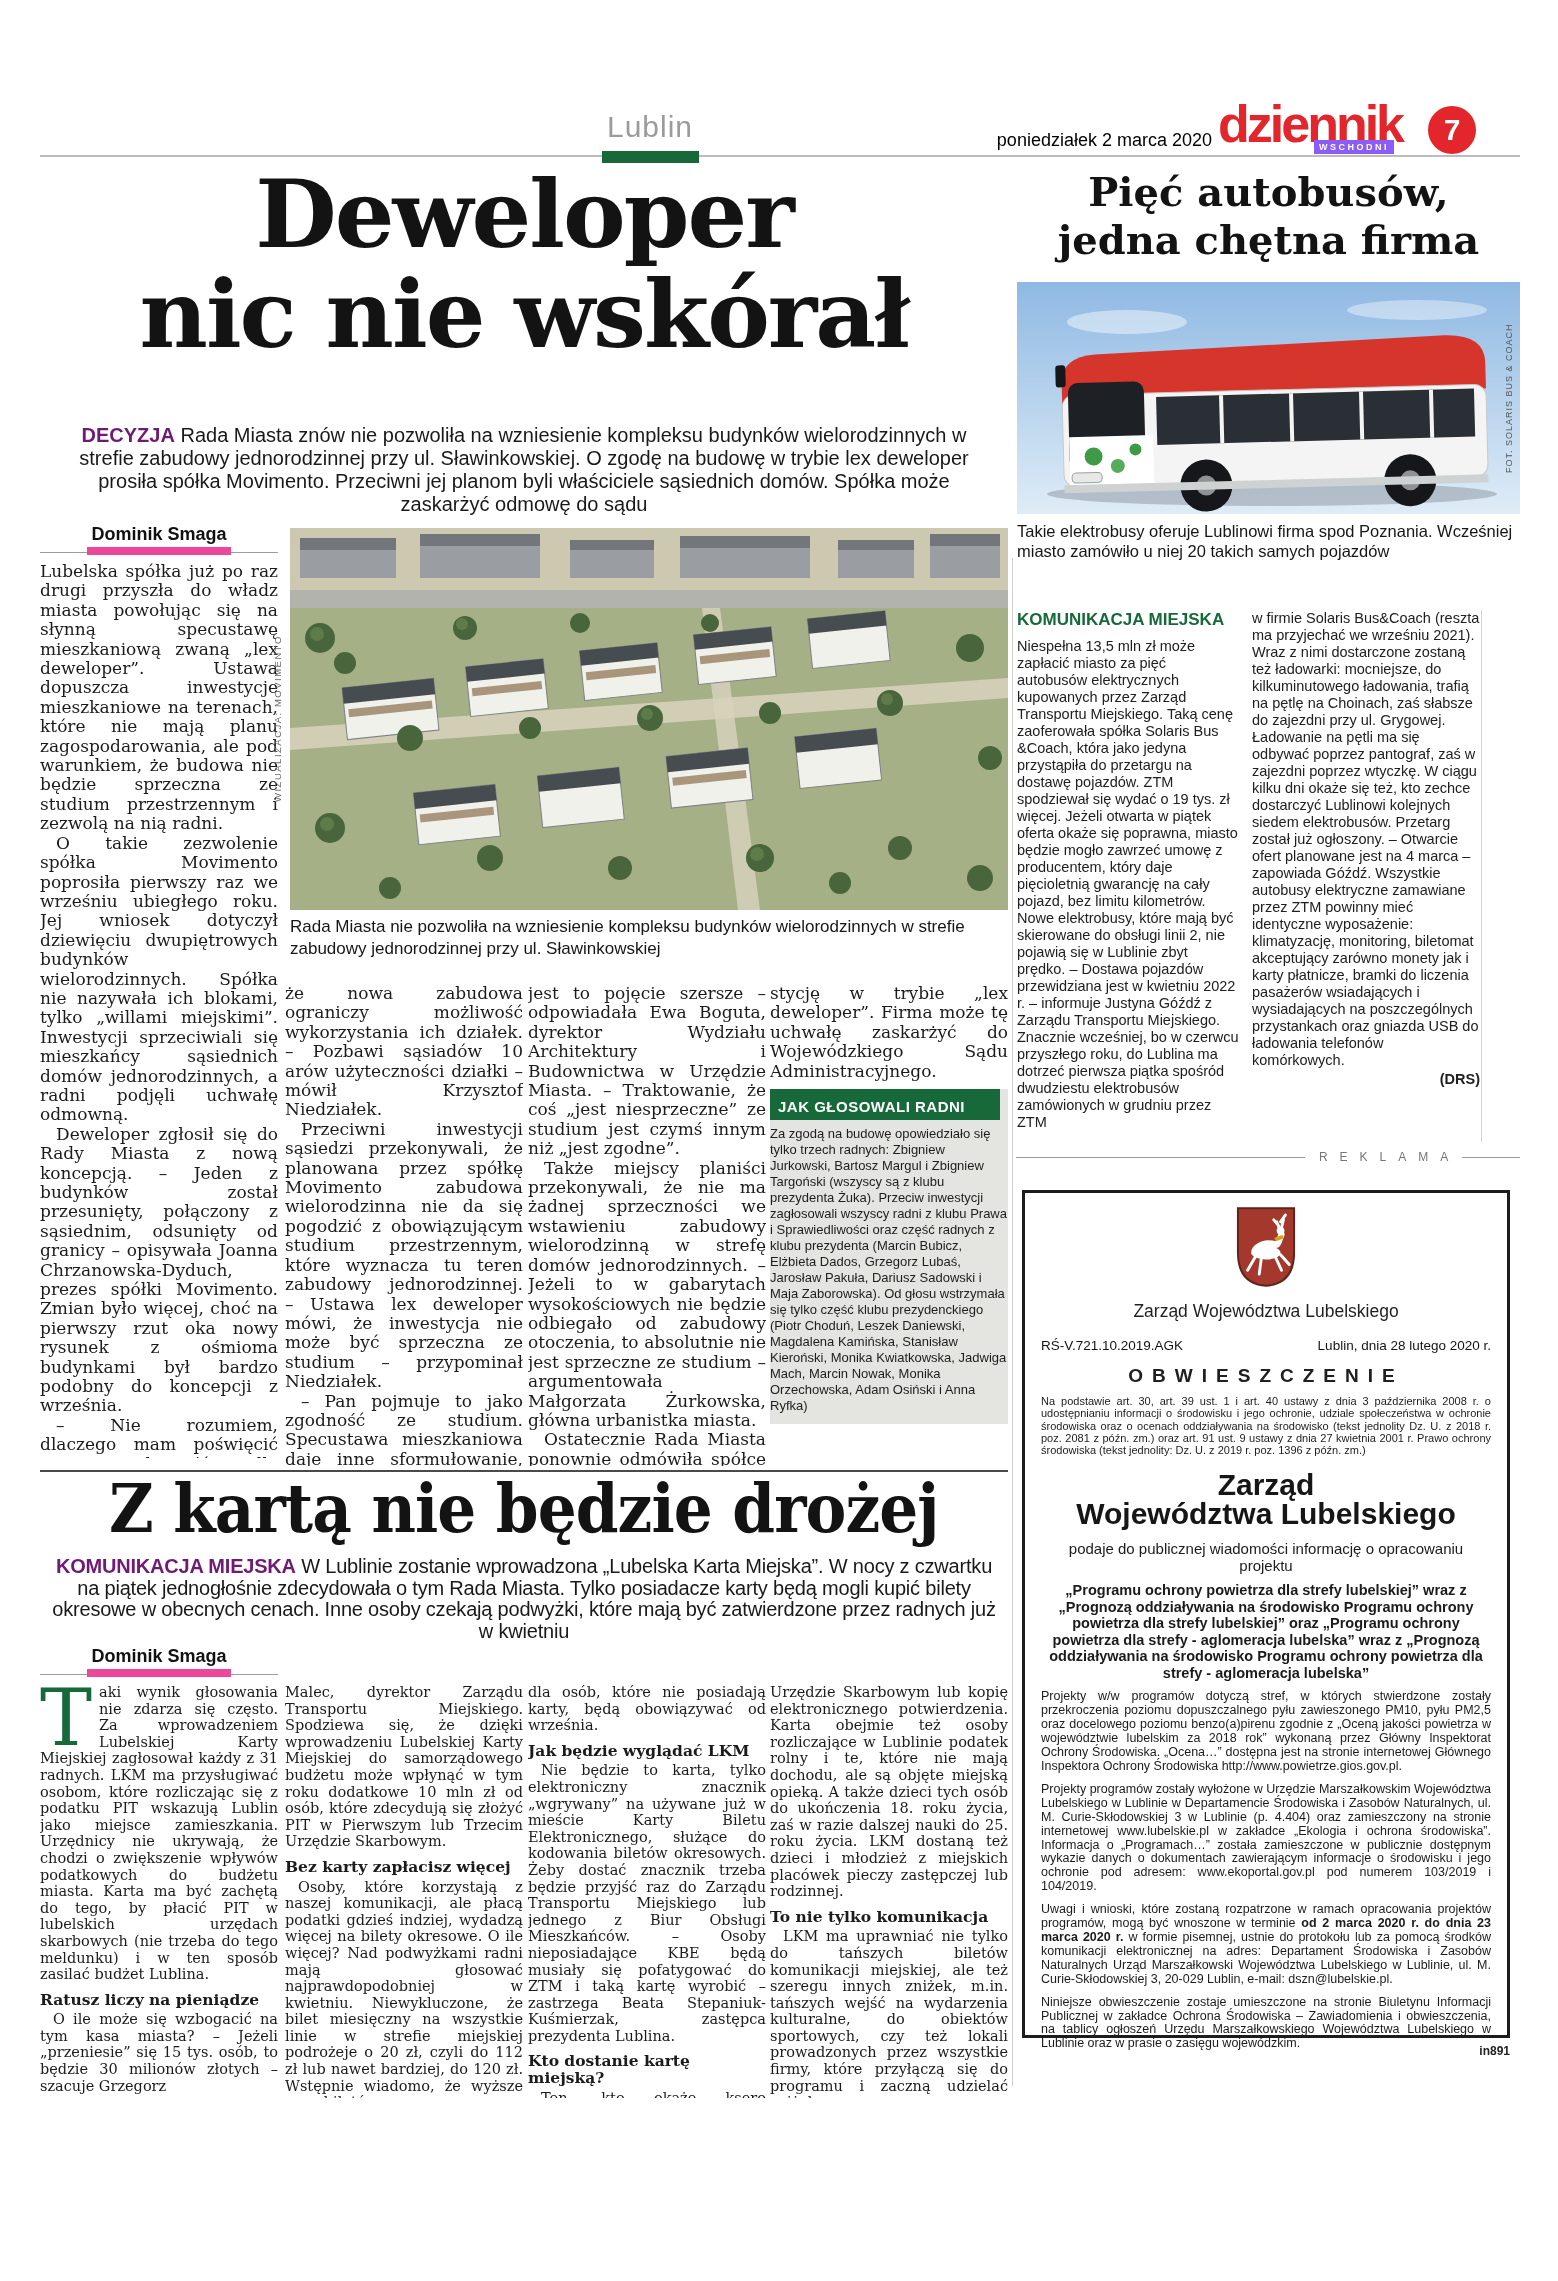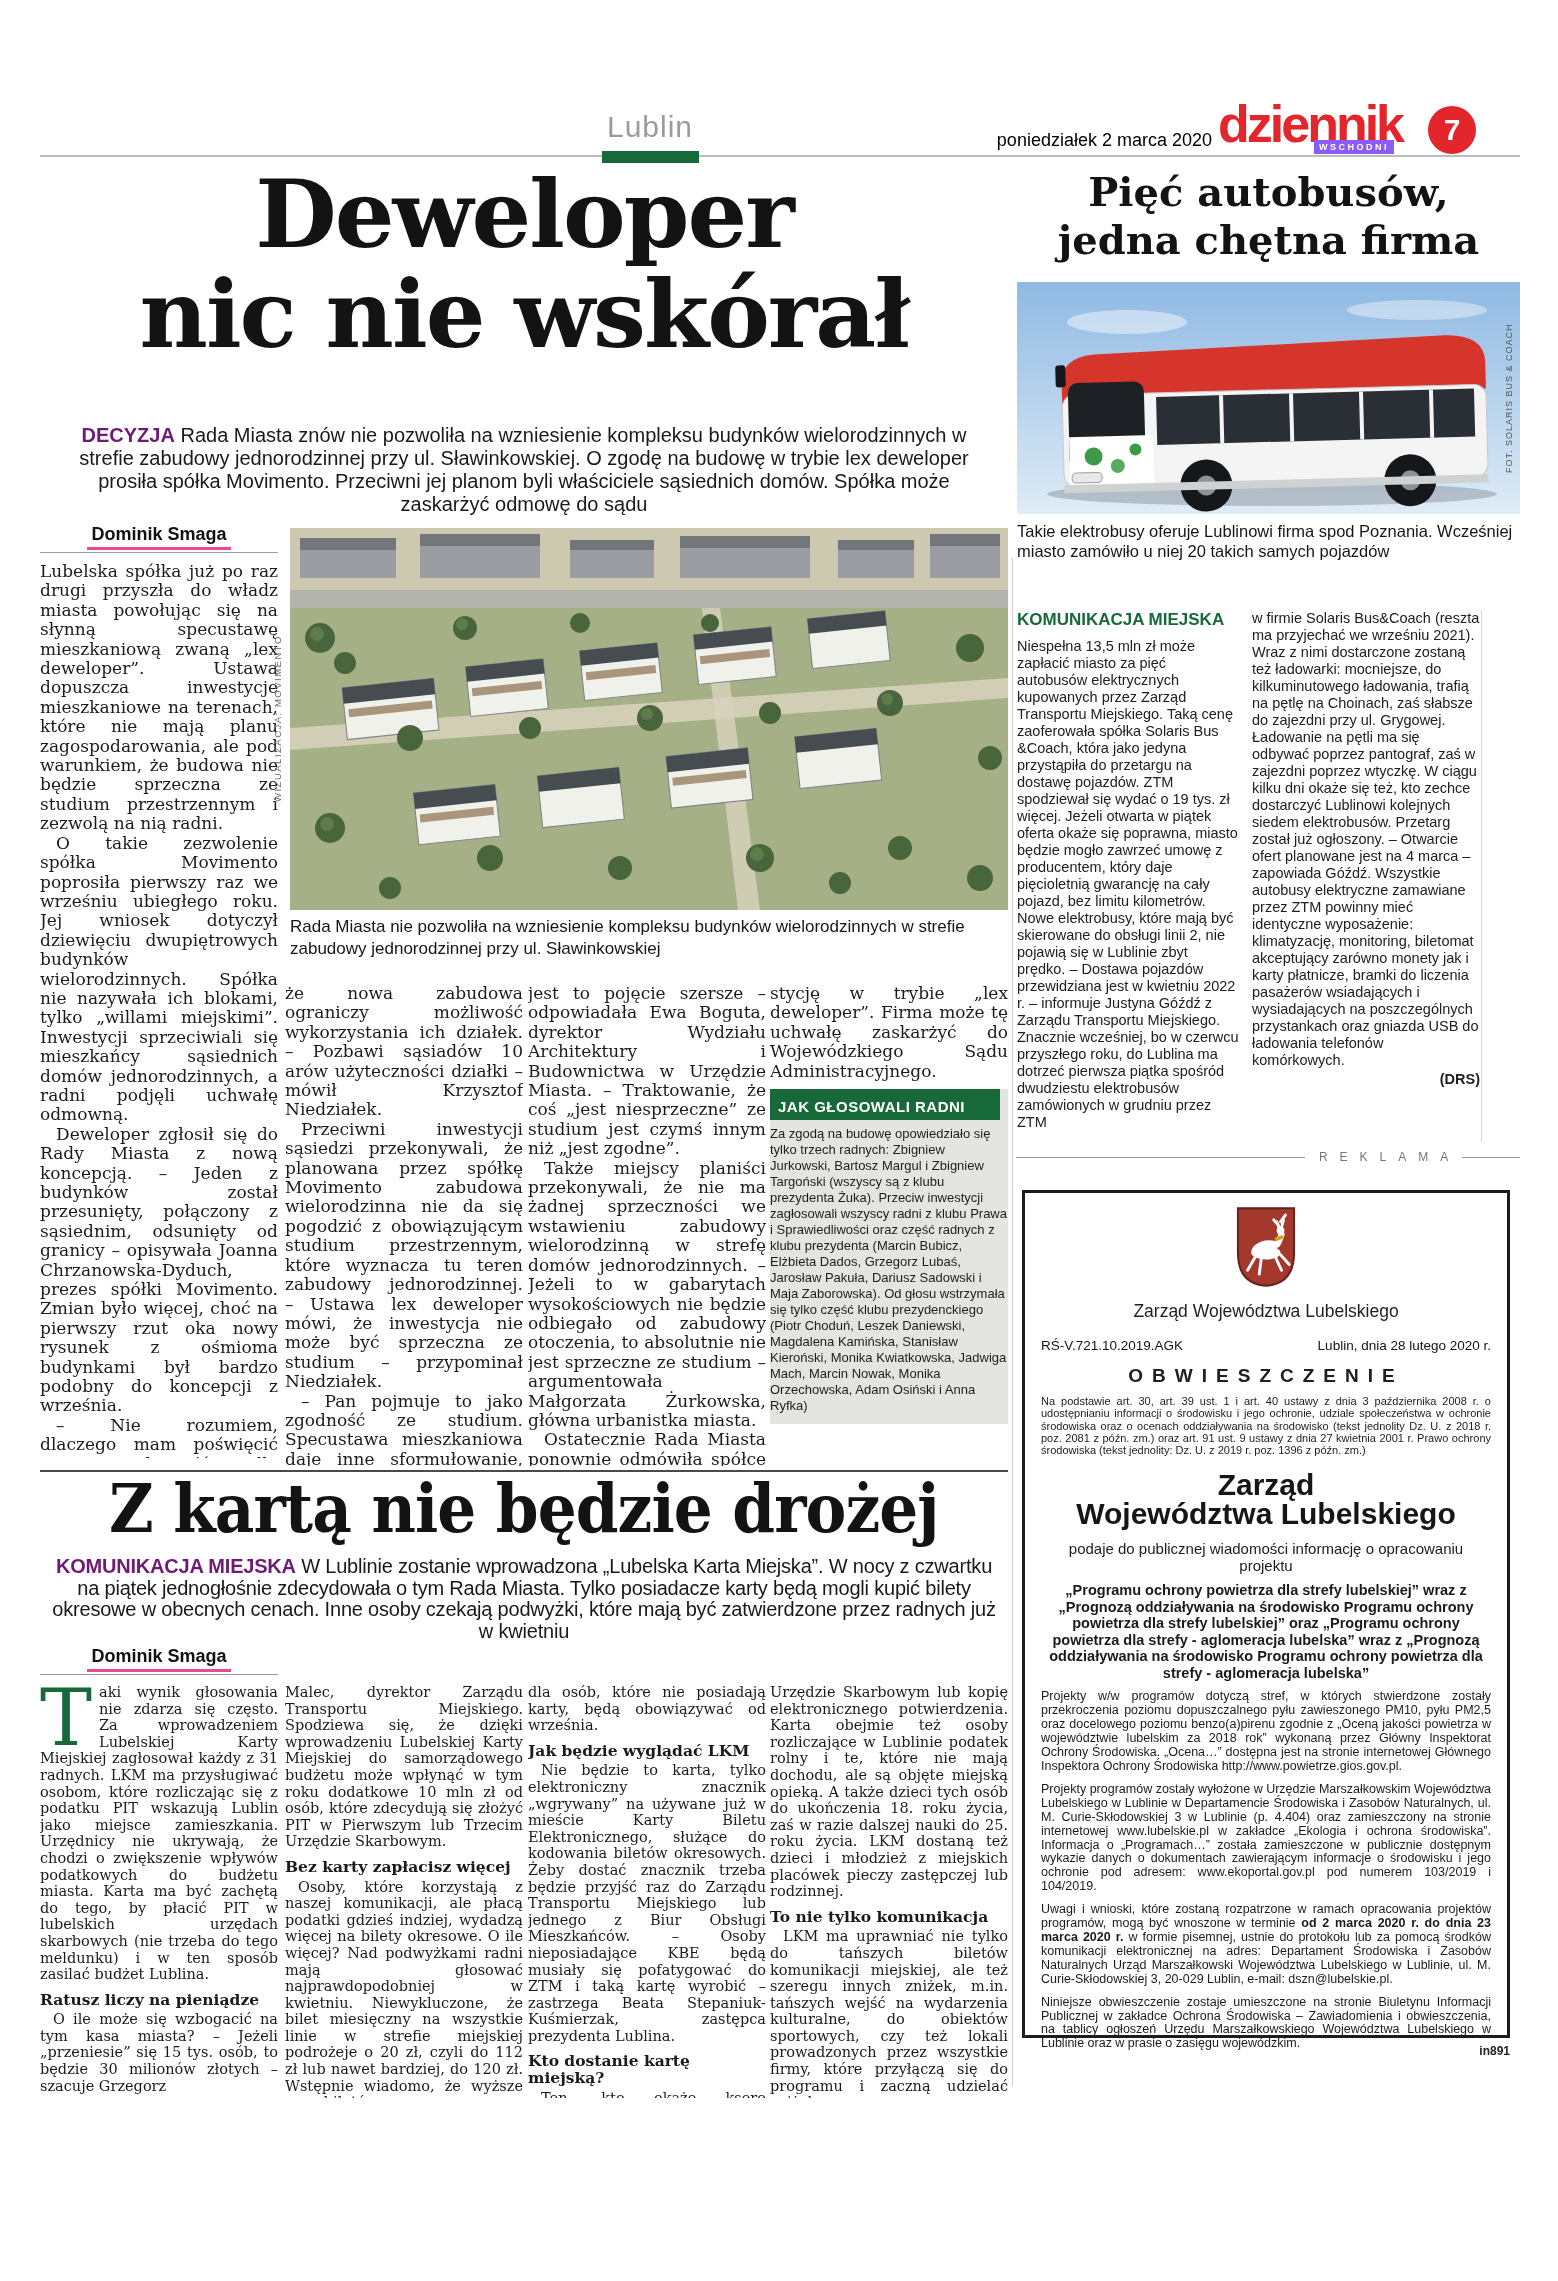--- a/index.html
+++ b/index.html
@@ -20,21 +20,21 @@
   .page-badge{left:1428px;top:106px;width:48px;height:48px;border-radius:50%;background:#e2262b;color:#fff;
               font-size:30px;font-weight:bold;text-align:center;line-height:48px;}
 
   
   .main-h1{left:40px;top:164px;width:968px;text-align:center;font-weight:bold;font-size:94px;line-height:100px;
            color:#131313;letter-spacing:-2px;}
   .main-h1 span{display:block;}
   .lead{left:62px;top:424px;width:924px;text-align:center;font-size:20px;line-height:23px;color:#191919;}
   .kicker{font-weight:bold;color:#701a75;}
   .byline-wrap{width:238px;text-align:center;height:28px;border-bottom:1px solid #9c9c9c;}
-  .byline-name{display:inline-block;font-size:18px;font-weight:bold;color:#111;border-bottom:3px solid #ec4899;padding:0 4px 2px;}
+  .byline-name{display:inline-block;font-size:18px;font-weight:bold;color:#111;border-bottom:8px solid #ec4899;padding:0 4px 2px;}
   .byline-main{left:40px;top:524px;}
   .body-col{font-family:"DejaVu Serif","Liberation Serif",serif;font-size:17px;line-height:19.4px;
             text-align:justify;color:#1b1b1b;overflow:hidden;}
   .body-col p{margin:0;}
   .body-col p + p{text-indent:16px;}
   .col1{left:40px;top:562px;width:238px;height:896px;}
   .col2{left:285px;top:984px;width:238px;height:482px;}
   .col3{left:528px;top:984px;width:238px;height:482px;}
   .col4{left:770px;top:984px;width:238px;height:482px;}
 

